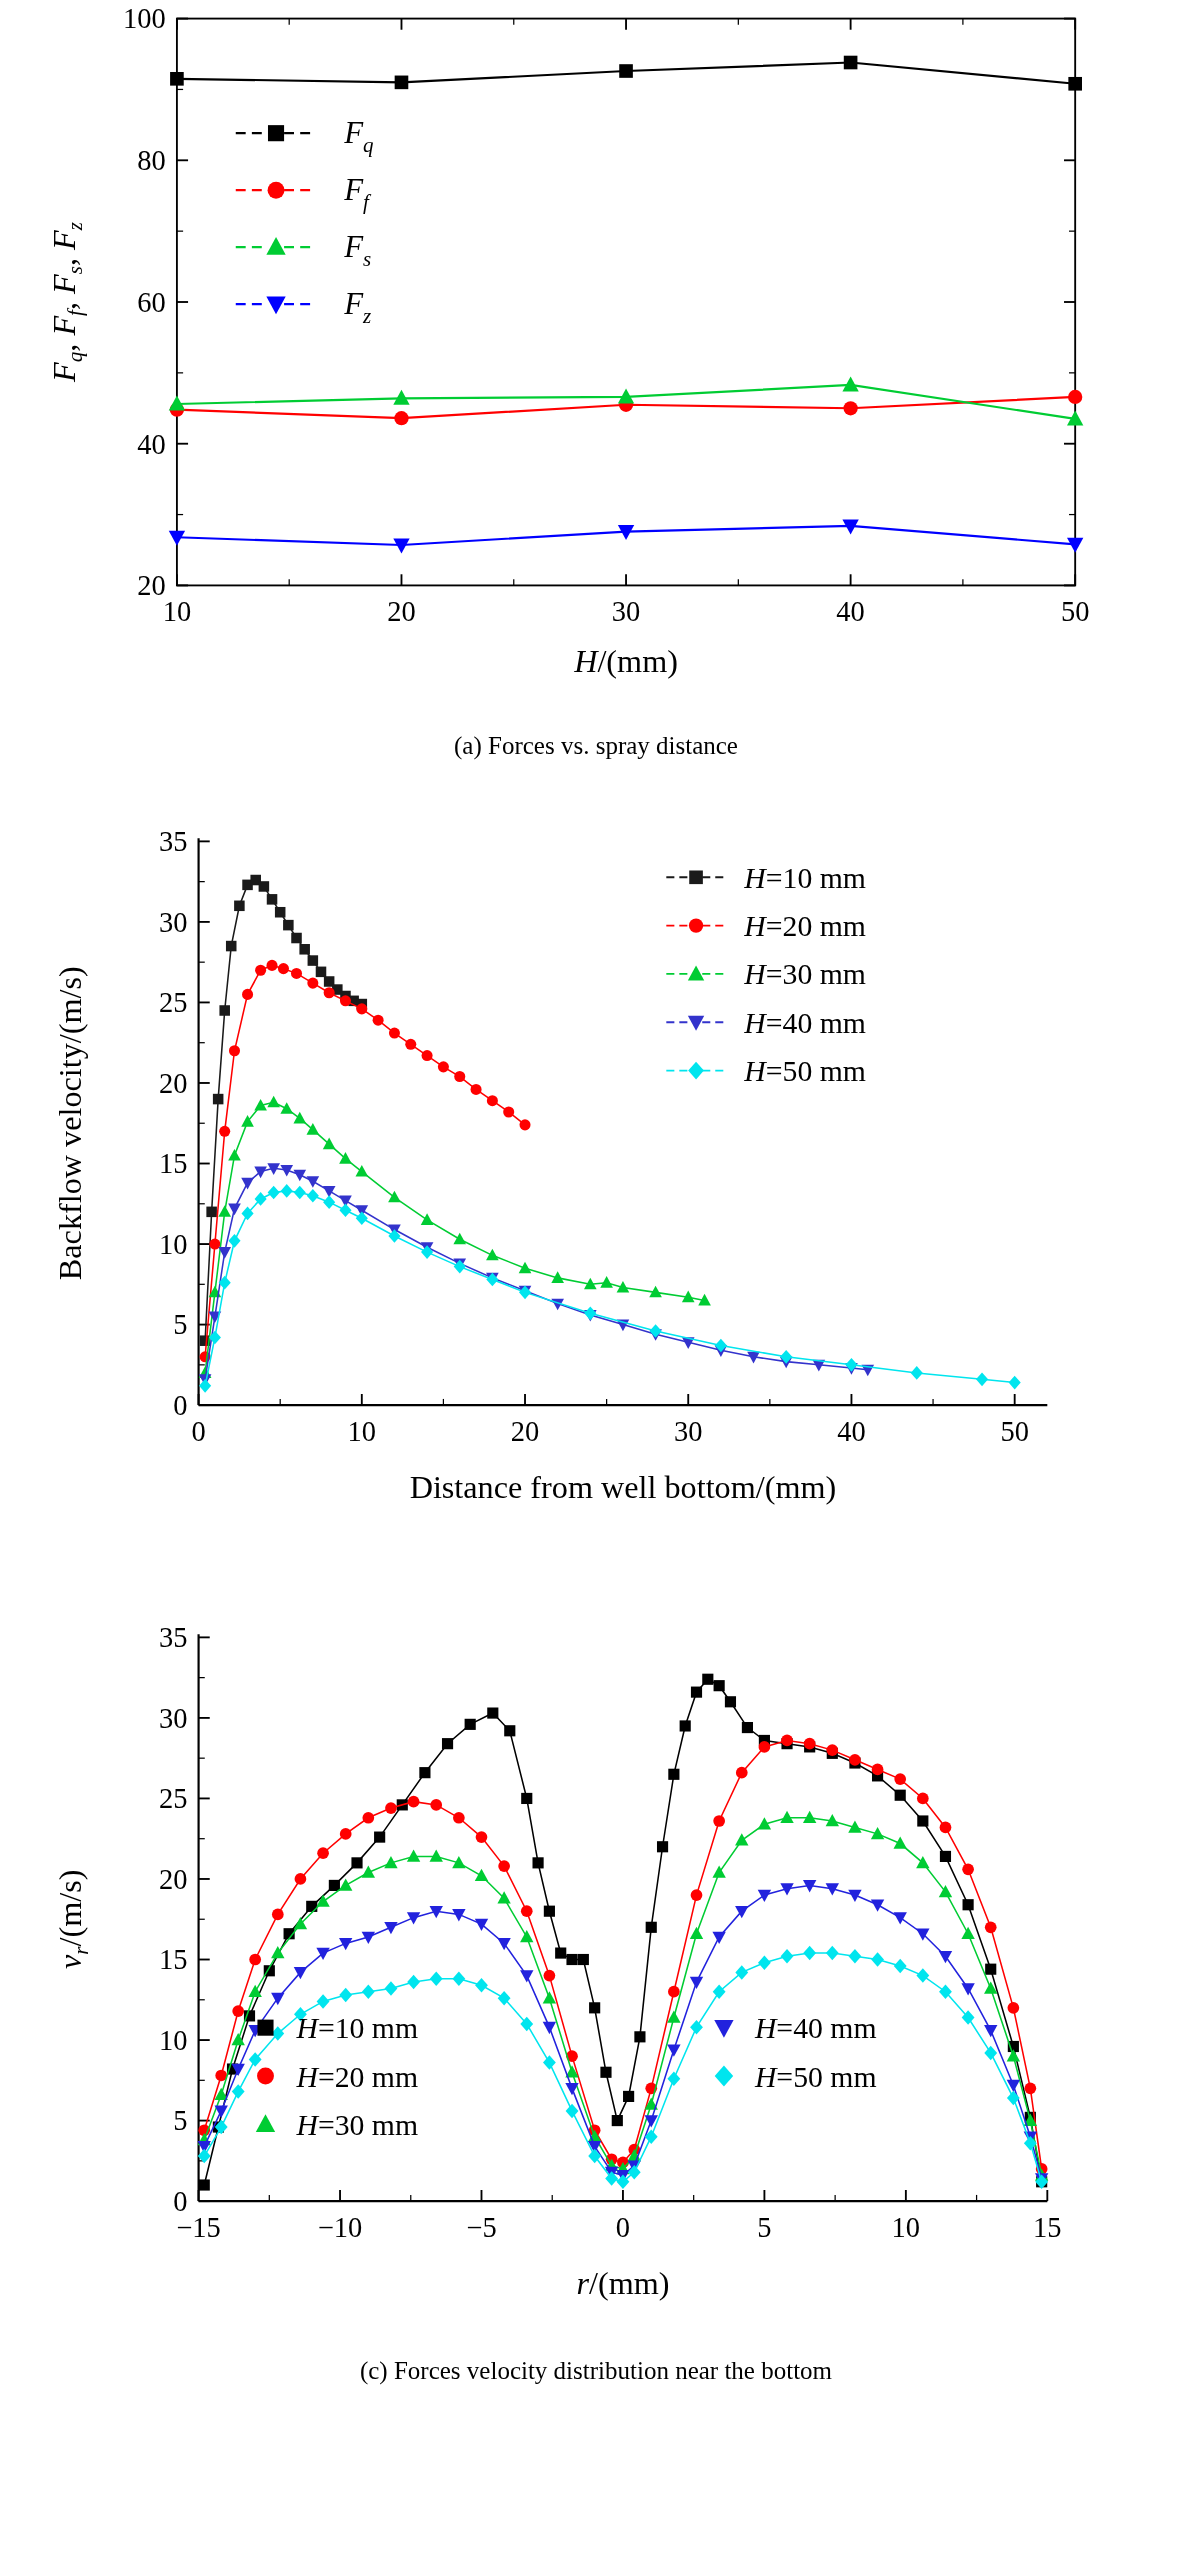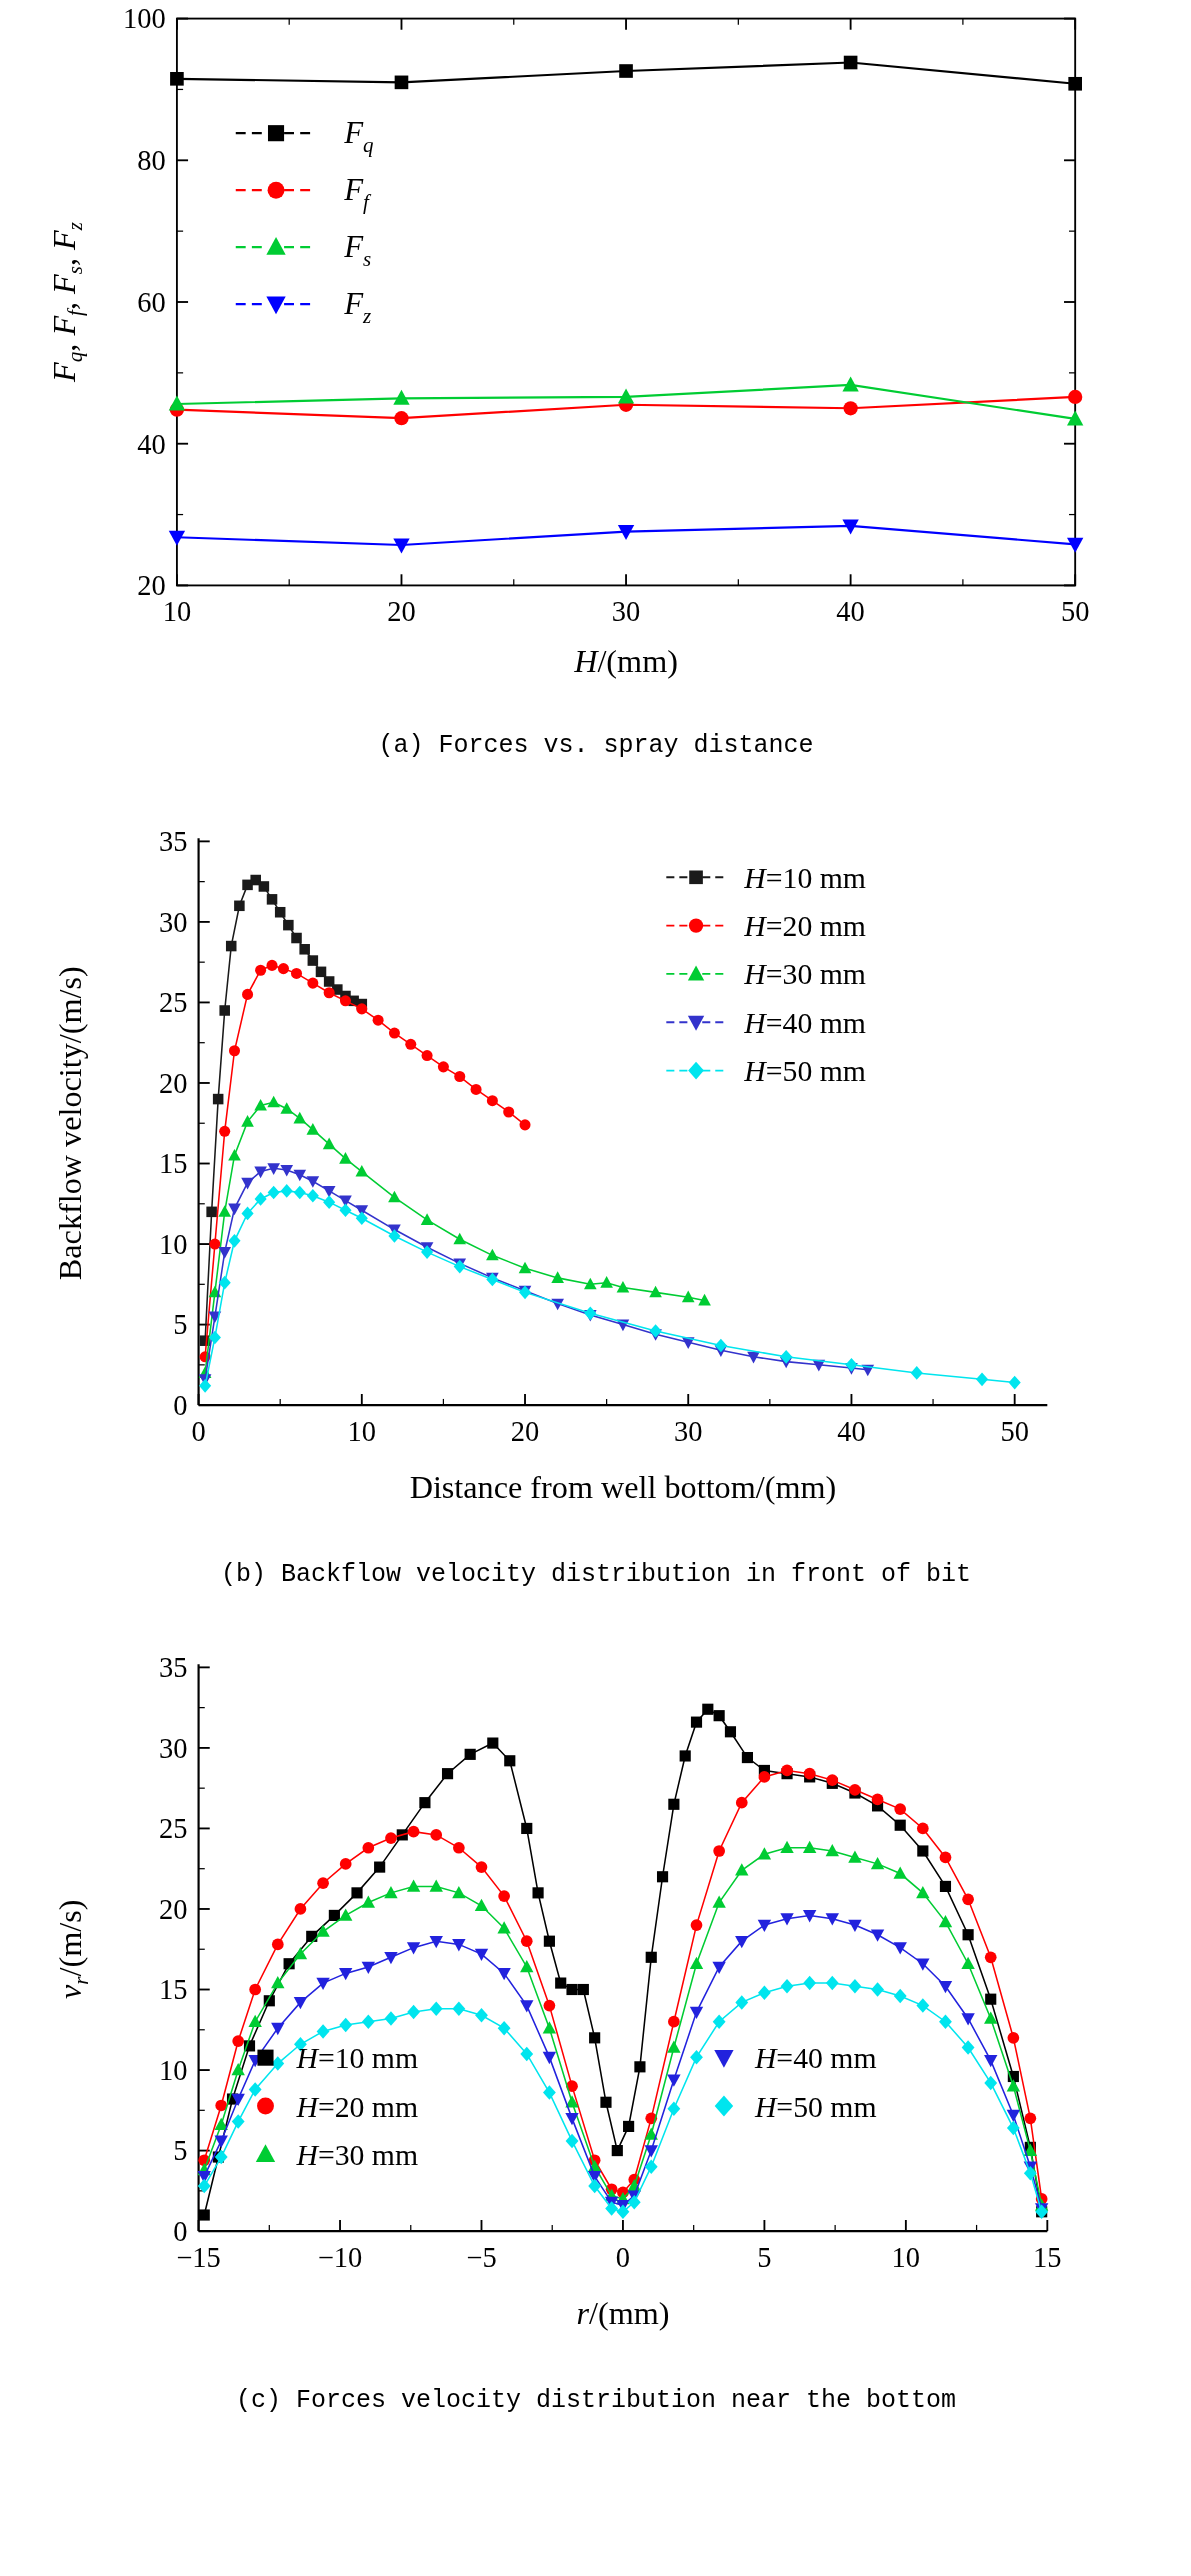--- a/index.html
+++ b/index.html
@@ -1,20 +1,20 @@
 <!DOCTYPE html>
 <html style="font-size:10px"><head>
 <meta charset="utf-8">
 <style>
   html,body{margin:0;padding:0;background:#ffffff;}
   body{width:1192px;font-family:"Liberation Serif",serif;color:#000;}
   .page{width:1192px;position:relative;}
   .figure{position:relative;width:1192px;}
   .caption{
-    text-align:center;font-size:25px;font-family:Liberation Mono, monospace;
+    text-align:center;font-size:25px;font-family:Liberation Serif, serif;
     color:#000;line-height:1.2;
   }
   svg{display:block;}
 </style>
 </head>
 <body>
 
 <div class="page">
 
   <div class="figure">
@@ -301,21 +301,20 @@
         <text x="1201" y="301" font-size="48" font-family="&quot;Liberation Serif&quot;,serif"><tspan font-style="italic">H</tspan><tspan>=30 mm</tspan></text>
         <line x1="1075" y1="362" x2="1113" y2="362" stroke="#3333cc" stroke-width="3" stroke-dasharray="13 8"></line>
         <line x1="1133" y1="362" x2="1171" y2="362" stroke="#3333cc" stroke-width="3" stroke-dasharray="13 8"></line>
         <polygon points="1123,375.75 1109.8,351.55 1136.2,351.55" fill="#3333cc" stroke="none"></polygon>
         <text x="1201" y="379" font-size="48" font-family="&quot;Liberation Serif&quot;,serif"><tspan font-style="italic">H</tspan><tspan>=40 mm</tspan></text>
         <line x1="1075" y1="440" x2="1113" y2="440" stroke="#00e5ee" stroke-width="3" stroke-dasharray="13 8"></line>
         <line x1="1133" y1="440" x2="1171" y2="440" stroke="#00e5ee" stroke-width="3" stroke-dasharray="13 8"></line>
         <polygon points="1123,425.7 1110.35,440 1123,454.3 1135.65,440" fill="#00e5ee" stroke="none"></polygon>
         <text x="1201" y="457" font-size="48" font-family="&quot;Liberation Serif&quot;,serif"><tspan font-style="italic">H</tspan><tspan>=50 mm</tspan></text>
       </svg>
-    <div class="caption">(b) Backflow velocity distribution in front of bit</div>
   </div>
 
   <div class="figure" style="margin-top:34px;">
     <svg id="svg-c" width="1192" height="762" viewBox="0 0 1923 1230">
         <line x1="320" y1="65" x2="320" y2="980" stroke="#000" stroke-width="3.5"></line>
         <line x1="320" y1="980" x2="1690" y2="980" stroke="#000" stroke-width="3.5"></line>
         <line x1="320" y1="980" x2="320" y2="962" stroke="#000" stroke-width="3"></line>
         <text x="320" y="1038" text-anchor="middle" font-size="46" font-family="&quot;Liberation Serif&quot;,serif">−15</text>
         <line x1="548.3333333333333" y1="980" x2="548.3333333333333" y2="962" stroke="#000" stroke-width="3"></line>
         <text x="548.3333333333333" y="1038" text-anchor="middle" font-size="46" font-family="&quot;Liberation Serif&quot;,serif">−10</text>

